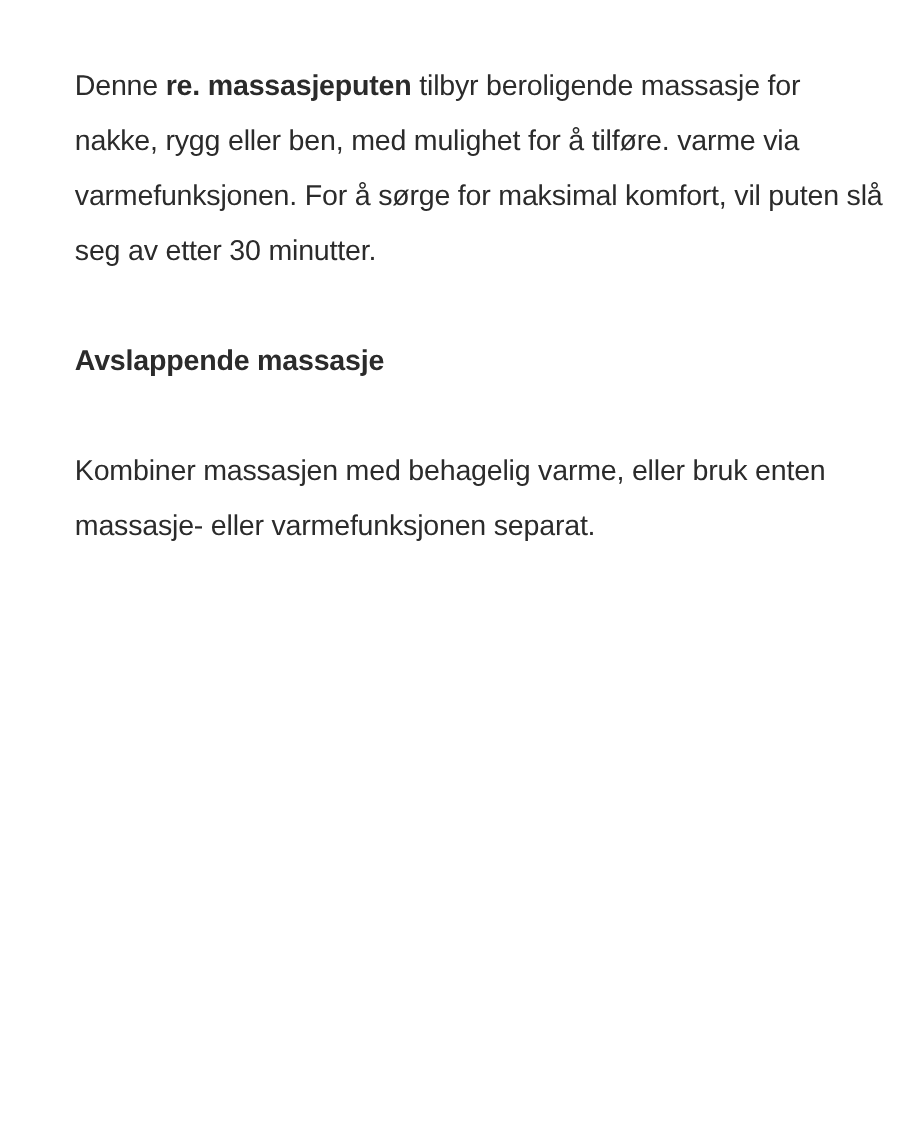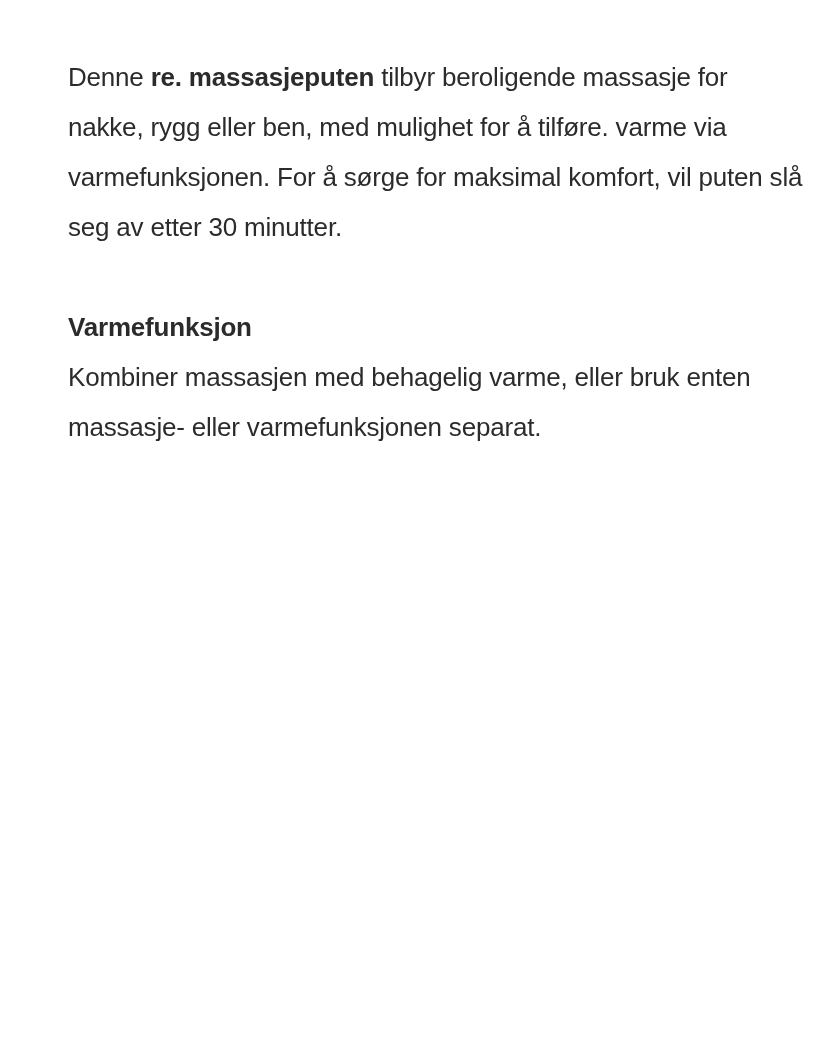--- a/index.html
+++ b/index.html
@@ -42,20 +42,20 @@
     }
     b { font-weight: bold; }
   </style>
 </head>
 <body>
 
 <div class="content">
   <p class="para"><span>Denne </span><b>re. massasjeputen</b><span> tilbyr beroligende massasje for nakke, rygg eller ben, med mulighet for å tilføre. varme via varmefunksjonen. For å sørge for maksimal komfort, vil puten slå seg av etter 30 minutter.</span></p>
 
   <div class="section">
+    <p class="heading">Avslappende massasje</p>
   </div>
 
   <div class="section">
-    <p class="heading">Varmefunksjon</p>
     <p class="body-text">Kombiner massasjen med behagelig varme, eller bruk enten massasje- eller varmefunksjonen separat.</p>
   </div>
 
 </div>
 
 </body></html>

